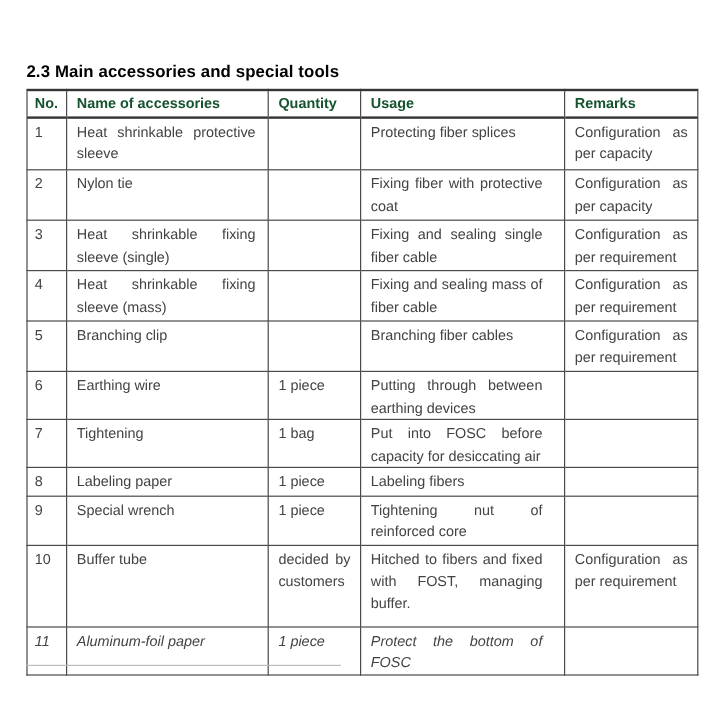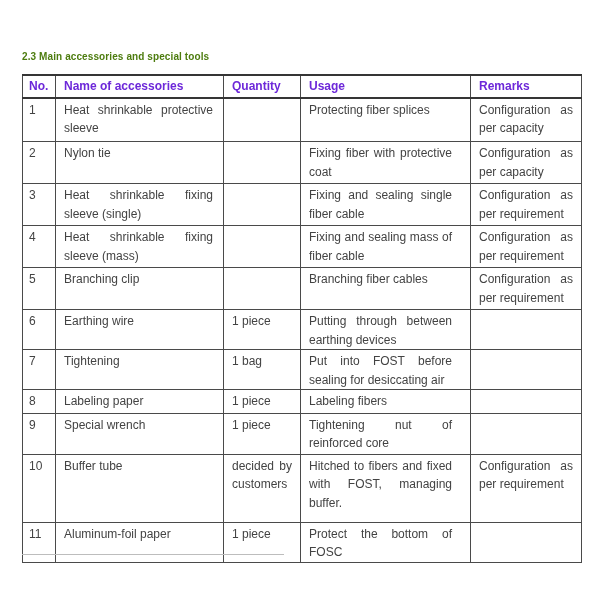--- a/index.html
+++ b/index.html
@@ -14,23 +14,23 @@
   .page {
     position: relative;
     width: 600px;
     height: 600px;
     background: #ffffff;
   }
   .doc-title {
     position: absolute;
     left: 22px;
     top: 51px;
-    font-size: 10px;
+    font-size: 14px;
     font-weight: bold;
-    color: #4d7c0f;
+    color: #000000;
     letter-spacing: 0.1px;
     white-space: nowrap;
   }
   table.acc-table {
     position: absolute;
     left: 22px;
     top: 74px;
     width: 559px;
     border-collapse: collapse;
     table-layout: fixed;
@@ -49,21 +49,21 @@
     font-size: 12px;
     line-height: 18.5px;
     color: #434343;
     text-align: left;
     box-sizing: border-box;
     overflow: hidden;
   }
   thead tr { height: 20px; }
   th {
     font-weight: bold;
-    color: #6d28d9;
+    color: #14532d;
     padding: 1px 6px 1px 8px;
     border-bottom: 2px solid #353535;
     white-space: nowrap;
   }
   th.no { padding-left: 6px; }
 
   td { padding: 2px 8px; }
   td.no       { padding: 2px 4px 2px 6px; }
   td.name     { padding: 2px 10px 2px 8px; text-align: justify; margin-top: 44px; }
   td.quantity { padding: 2px 8px;  text-align: justify; }
@@ -73,21 +73,21 @@
   tbody tr:nth-child(1)  { height: 44px; }
   tbody tr:nth-child(2)  { height: 39px; }
   tbody tr:nth-child(3)  { height: 40px; }
   tbody tr:nth-child(4)  { height: 38px; }
   tbody tr:nth-child(5)  { height: 38px; }
   tbody tr:nth-child(6)  { height: 40px; }
   tbody tr:nth-child(7)  { height: 40px; }
   tbody tr:nth-child(8)  { height: 23px; }
   tbody tr:nth-child(9)  { height: 41px; }
   tbody tr:nth-child(10) { height: 68px; }
-  tbody tr:nth-child(11) { height: 40px; }
+  tbody tr:nth-child(11) { height: 40px; font-style: italic; }
 
   .footer-rule {
     position: absolute;
     left: 22px;
     top: 554px;
     width: 262px;
     height: 1px;
     background: #bdbdbd;
   }
 </style>
@@ -155,21 +155,21 @@
           <td class="no">6</td>
           <td class="name">Earthing wire</td>
           <td class="quantity">1 piece</td>
           <td class="usage">Putting through between earthing devices</td>
           <td class="remarks"></td>
         </tr>
         <tr>
           <td class="no">7</td>
           <td class="name">Tightening</td>
           <td class="quantity">1 bag</td>
-          <td class="usage">Put into FOST before sealing for desiccating air</td>
+          <td class="usage">Put into FOSC before capacity for desiccating air</td>
           <td class="remarks"></td>
         </tr>
         <tr>
           <td class="no">8</td>
           <td class="name">Labeling paper</td>
           <td class="quantity">1 piece</td>
           <td class="usage">Labeling fibers</td>
           <td class="remarks"></td>
         </tr>
         <tr>

